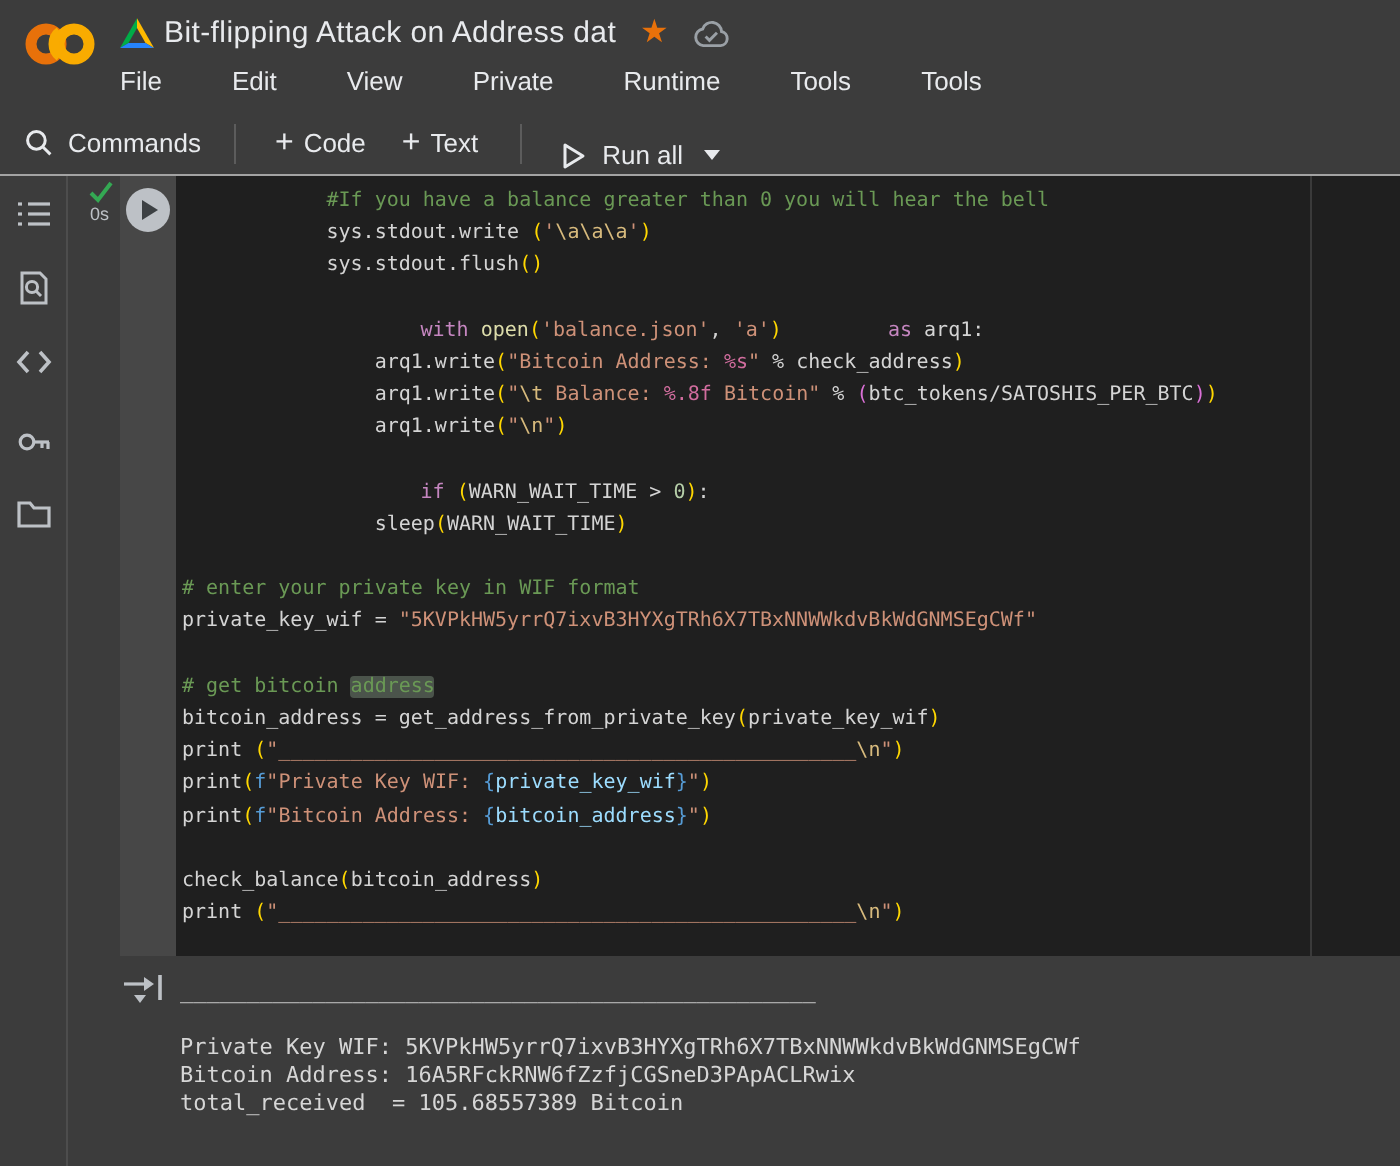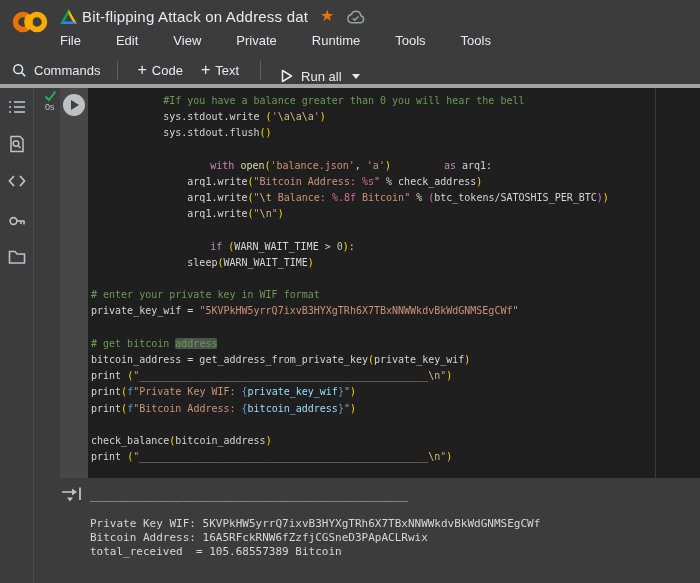--- a/index.html
+++ b/index.html
@@ -11,21 +11,21 @@
   .logo { position:absolute; left:12px; top:9px; width:36px; height:26px; }
   .drive-icon { position:absolute; left:60px; top:9px; width:17px; height:15px; }
   .nb-title { position:absolute; left:82px; top:8px; font-size:15px; color:#e8eaed; letter-spacing:.2px; white-space:nowrap; }
   .star { position:absolute; left:320px; top:6px; font-size:16px; color:#e8710a; }
   .cloud-icon { position:absolute; left:344px; top:9px; width:22px; height:17px; }
   .menubar { position:absolute; left:60px; top:33px; display:flex; gap:35px; }
   .menu-item { font-size:13px; color:#e8eaed; cursor:default; }
 
   
   .toolbar { position:absolute; left:0; top:56px; width:700px; height:32px; background:#3c3c3c;
-             border-bottom:4px solid #a3a3a3; display:flex; align-items:center; }
+             border-bottom:1px solid #a3a3a3; display:flex; align-items:center; }
   .tb-group { display:flex; align-items:center; color:#e8eaed; font-size:13px; white-space:nowrap; }
   .tb-divider { width:1px; height:20px; background:#5c5c5c; }
   .plus { font-size:16px; font-weight:400; margin-right:5px; color:#e8eaed; }
   .caret-down { width:0; height:0; border-left:4px solid transparent; border-right:4px solid transparent;
                 border-top:5px solid #e8eaed; margin-left:10px; }
 
   
   .rail { position:absolute; left:0; top:88px; width:34px; height:495px; background:#3c3c3c; border-right:1px solid #4d4d4d; }
   .rail-icon { position:absolute; left:8px; width:18px; height:18px; }
 

